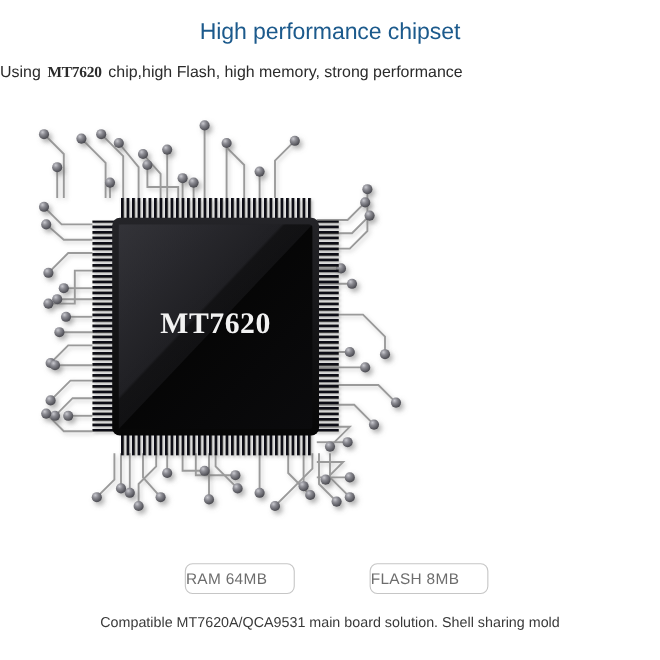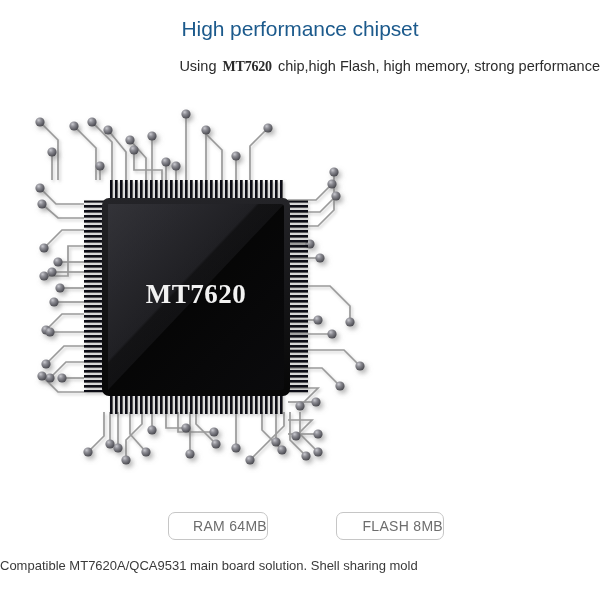--- a/index.html
+++ b/index.html
@@ -33,21 +33,21 @@
     font-weight: normal;
     letter-spacing: -0.1px;
     color: #1c5a8c;
     font-family: "Liberation Sans", sans-serif;
   }
   #subtitle {
     position: absolute;
     top: 58px;
     left: 0;
     width: 600px;
-    text-align: right;
+    text-align: left;
     font-size: 14.5px;
     color: #2b2b2b;
     white-space: nowrap;
     font-family: "Liberation Sans", sans-serif;
   }
   #subtitle .chipname {
     font-family: "Liberation Serif", serif;
     font-weight: bold;
     font-size: 14px;
     letter-spacing: -0.2px;
@@ -69,21 +69,21 @@
   }
 
   
   .badge {
     position: absolute;
     box-sizing: border-box;
     height: 28px;
     line-height: 26px;
     border: 1px solid #c6c6c6;
     border-radius: 7px;
-    text-align: right;
+    text-align: left;
     color: #6d6d6d;
     font-size: 14px;
     letter-spacing: 0.3px;
     background: #ffffff;
     font-family: "Liberation Sans", sans-serif;
     white-space: nowrap;
   }
   #badge-ram {
     left: 168px;
     top: 512px;
@@ -94,21 +94,21 @@
     top: 512px;
     width: 108px;
   }
 
   
   #footer-note {
     position: absolute;
     top: 558px;
     left: 0;
     width: 600px;
-    text-align: left;
+    text-align: center;
     font-size: 13px;
     color: #3a3a3a;
     white-space: nowrap;
     font-family: "Liberation Sans", sans-serif;
   }
 </style>
 </head>
 <body>
 
 <div id="page">

